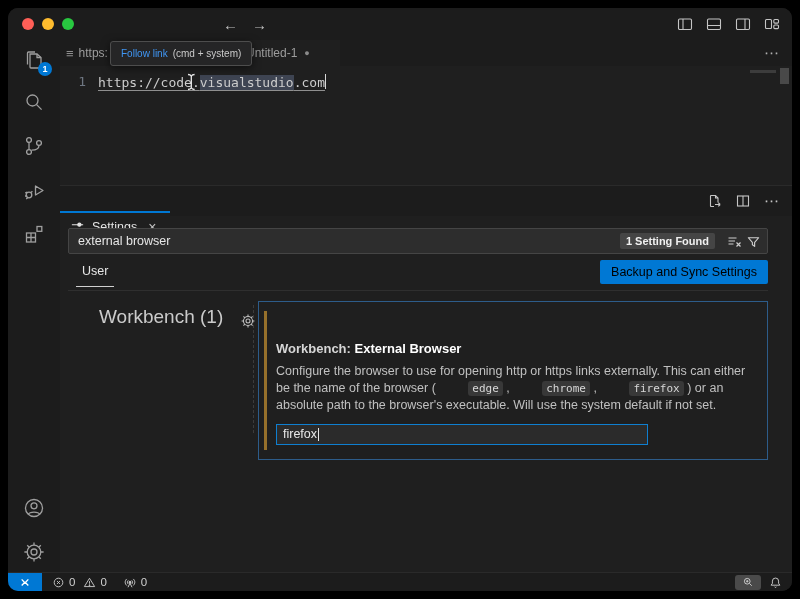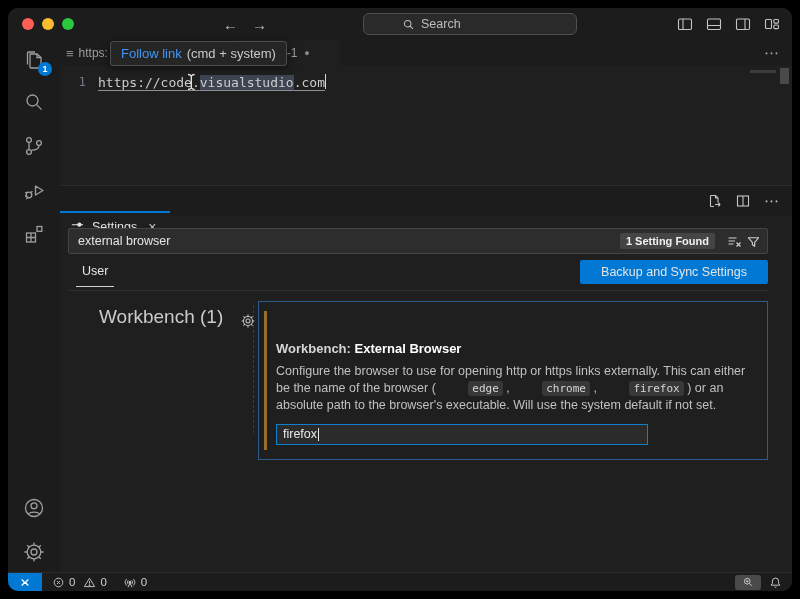--- a/index.html
+++ b/index.html
@@ -37,21 +37,21 @@
   .partial-tab { position:absolute; left:6px; top:0; height:26px; display:flex; align-items:center; gap:5px;
     color:#9d9d9d; font-size:12px; }
   .partial-tab .ficon { font-size:13px; color:#8d8d8d; }
   .tab-untitled { position:absolute; left:176px; top:0; height:26px; width:104px; background:#1f1f1f;
     display:flex; align-items:center; gap:7px; padding:0 10px; color:#9d9d9d; font-size:12px; }
   .mod-dot { font-size:9px; color:#8a8a8a; line-height:1; }
   .editor-more { position:absolute; right:12px; top:0; height:26px; display:flex; align-items:center;
     color:#b0b0b0; font-size:15px; letter-spacing:1px; }
   .link-tooltip { position:absolute; left:50px; top:1px; height:25px; z-index:10;
     background:#252526; border:1px solid #4d4d4d; border-radius:3px;
-    display:flex; align-items:center; padding:0 10px; gap:5px; font-size:13px;
+    display:flex; align-items:center; padding:0 10px; gap:5px; font-size:10px;
     box-shadow:0 2px 8px rgba(0,0,0,.55); white-space:nowrap; }
   .link-tooltip .lnk { color:#4097f5; }
   .link-tooltip .hint { color:#cacaca; }
   .editor-body { position:relative; padding-top:6px; height:119px; }
   .code-line { display:flex; align-items:center; height:19px;
     font-family:"DejaVu Sans Mono", monospace; font-size:13px; }
   .ln { width:26px; text-align:right; color:#6e7681; flex:0 0 26px; }
   .code { margin-left:12px; color:#cccccc; text-decoration:underline; text-underline-offset:3px;
     text-decoration-color:#8f8f8f; white-space:pre; }
   .code .hl { background:#3e4452; }
@@ -70,22 +70,22 @@
   .panel-actions .more { font-size:15px; letter-spacing:1px; }
   .settings-body { flex:1 1 auto; padding:0 24px 0 8px; position:relative; display:flex; flex-direction:column; min-height:0; }
   .s-search { margin-top:12px; height:26px; background:#2d2d2d; border:1px solid #454545; border-radius:2px;
     display:flex; align-items:center; padding:0 6px 0 9px; font-size:12.5px; color:#e6e6e6; }
   .s-search .val { flex:1 1 auto; }
   .s-badge { background:#454545; color:#f0f0f0; font-size:11px; font-weight:bold; padding:2px 6px; border-radius:2px; margin-right:7px; }
   .s-search .icn { color:#cfcfcf; display:flex; align-items:center; margin-left:4px; }
   .scope-row { position:relative; height:37px; border-bottom:1px solid #2f2f2f; flex:0 0 37px; }
   .scope-tab { position:absolute; left:8px; top:7px; padding:3px 6px 8px; color:#e6e6e6; font-size:12.5px;
     border-bottom:1.5px solid #d0d0d0; }
-  .sync-btn { position:absolute; right:0; top:6px; height:24px; background:#0078d4; color:#e5e5e5;
-    font-size:12.5px; display:flex; align-items:center; padding:0 21px; border-radius:2px; }
+  .sync-btn { position:absolute; right:0; top:6px; height:24px; background:#0078d4; color:#000000;
+    font-size:12.5px; display:flex; align-items:center; padding:0 11px; border-radius:2px; }
   .settings-content { position:relative; flex:1 1 auto; }
   .toc-item { position:absolute; left:31px; top:15px; color:#cbcbcb; font-size:19px; }
   .sash { position:absolute; left:185px; top:14px; height:128px; border-left:1px dashed #3c3c3c; }
   .setting-gear { position:absolute; left:172px; top:22px; color:#c0c0c0; }
   .setting-card { position:absolute; left:190px; top:10px; width:510px; border:1px solid #2d5c8a;
     padding:11px 14px 14px 17px; background:#1f1f1f; }
   .mod-bar { position:absolute; left:5px; top:9px; bottom:9px; width:3px; background:#96702b; }
   .s-title { font-size:13px; color:#d6d6d6; font-weight:600;margin-top:28px; }
   .s-title b { color:#ffffff; font-weight:bold; }
   .s-desc { margin-top:7px; font-size:12.5px; line-height:16.5px; color:#c0c0c0; }
@@ -114,29 +114,20 @@
     <div class="titlebar">
       <div class="lights">
         <div class="light red"></div>
         <div class="light yellow"></div>
         <div class="light green"></div>
       </div>
       <div class="nav-arrows">
         <span>←</span>
         <span>→</span>
       </div>
-      <div class="cmd-center">
-        <span>
-          <svg width="13" height="13" viewBox="0 0 16 16" fill="none" stroke="currentColor" stroke-width="1.3">
-            <circle cx="7" cy="7" r="4"></circle>
-              <path d="M10 10l3.5 3.5"></path>
-          </svg>
-        </span>
-        <span>Search</span>
-      </div>
       <div class="tb-icons">
         <span>
           <svg width="16" height="16" viewBox="0 0 16 16" fill="none" stroke="currentColor" stroke-width="1.1">
             <rect x="1.5" y="3" width="13" height="10.5" rx="1.2"></rect>
               <path d="M6 3v10.5"></path>
           </svg>
         </span>
         <span>
           <svg width="16" height="16" viewBox="0 0 16 16" fill="none" stroke="currentColor" stroke-width="1.1">
             <rect x="1.5" y="3" width="13" height="10.5" rx="1.2"></rect>

